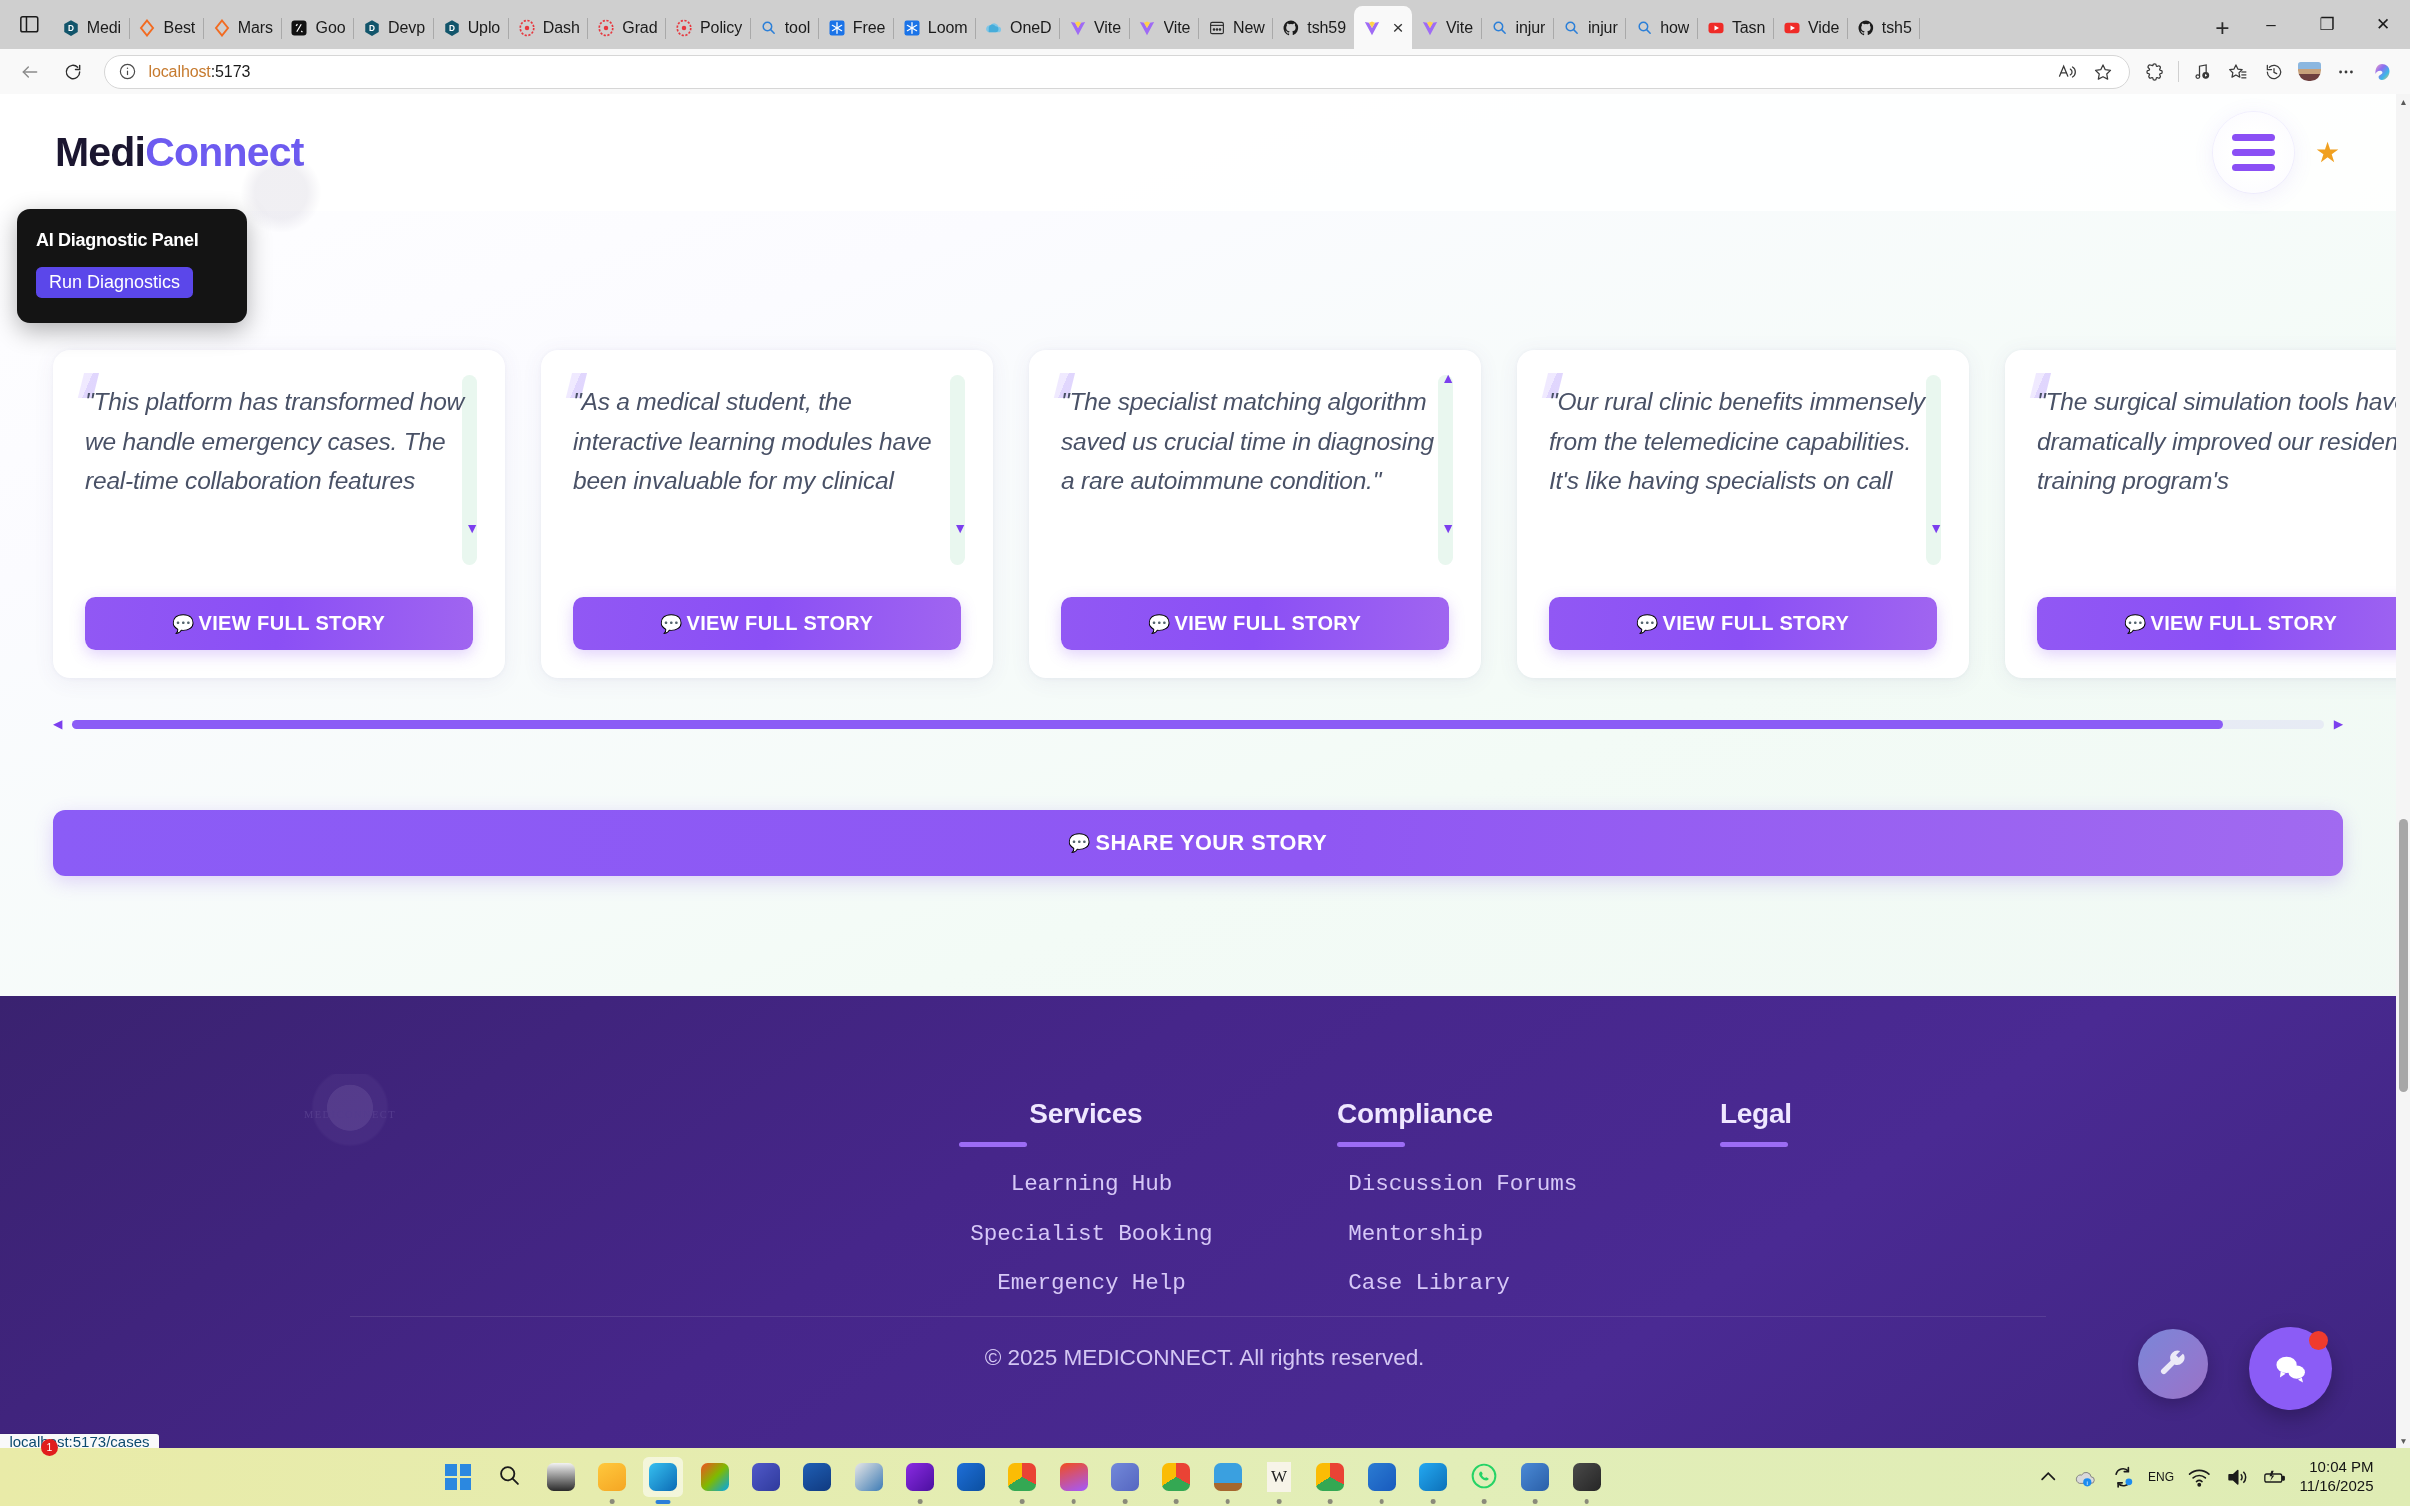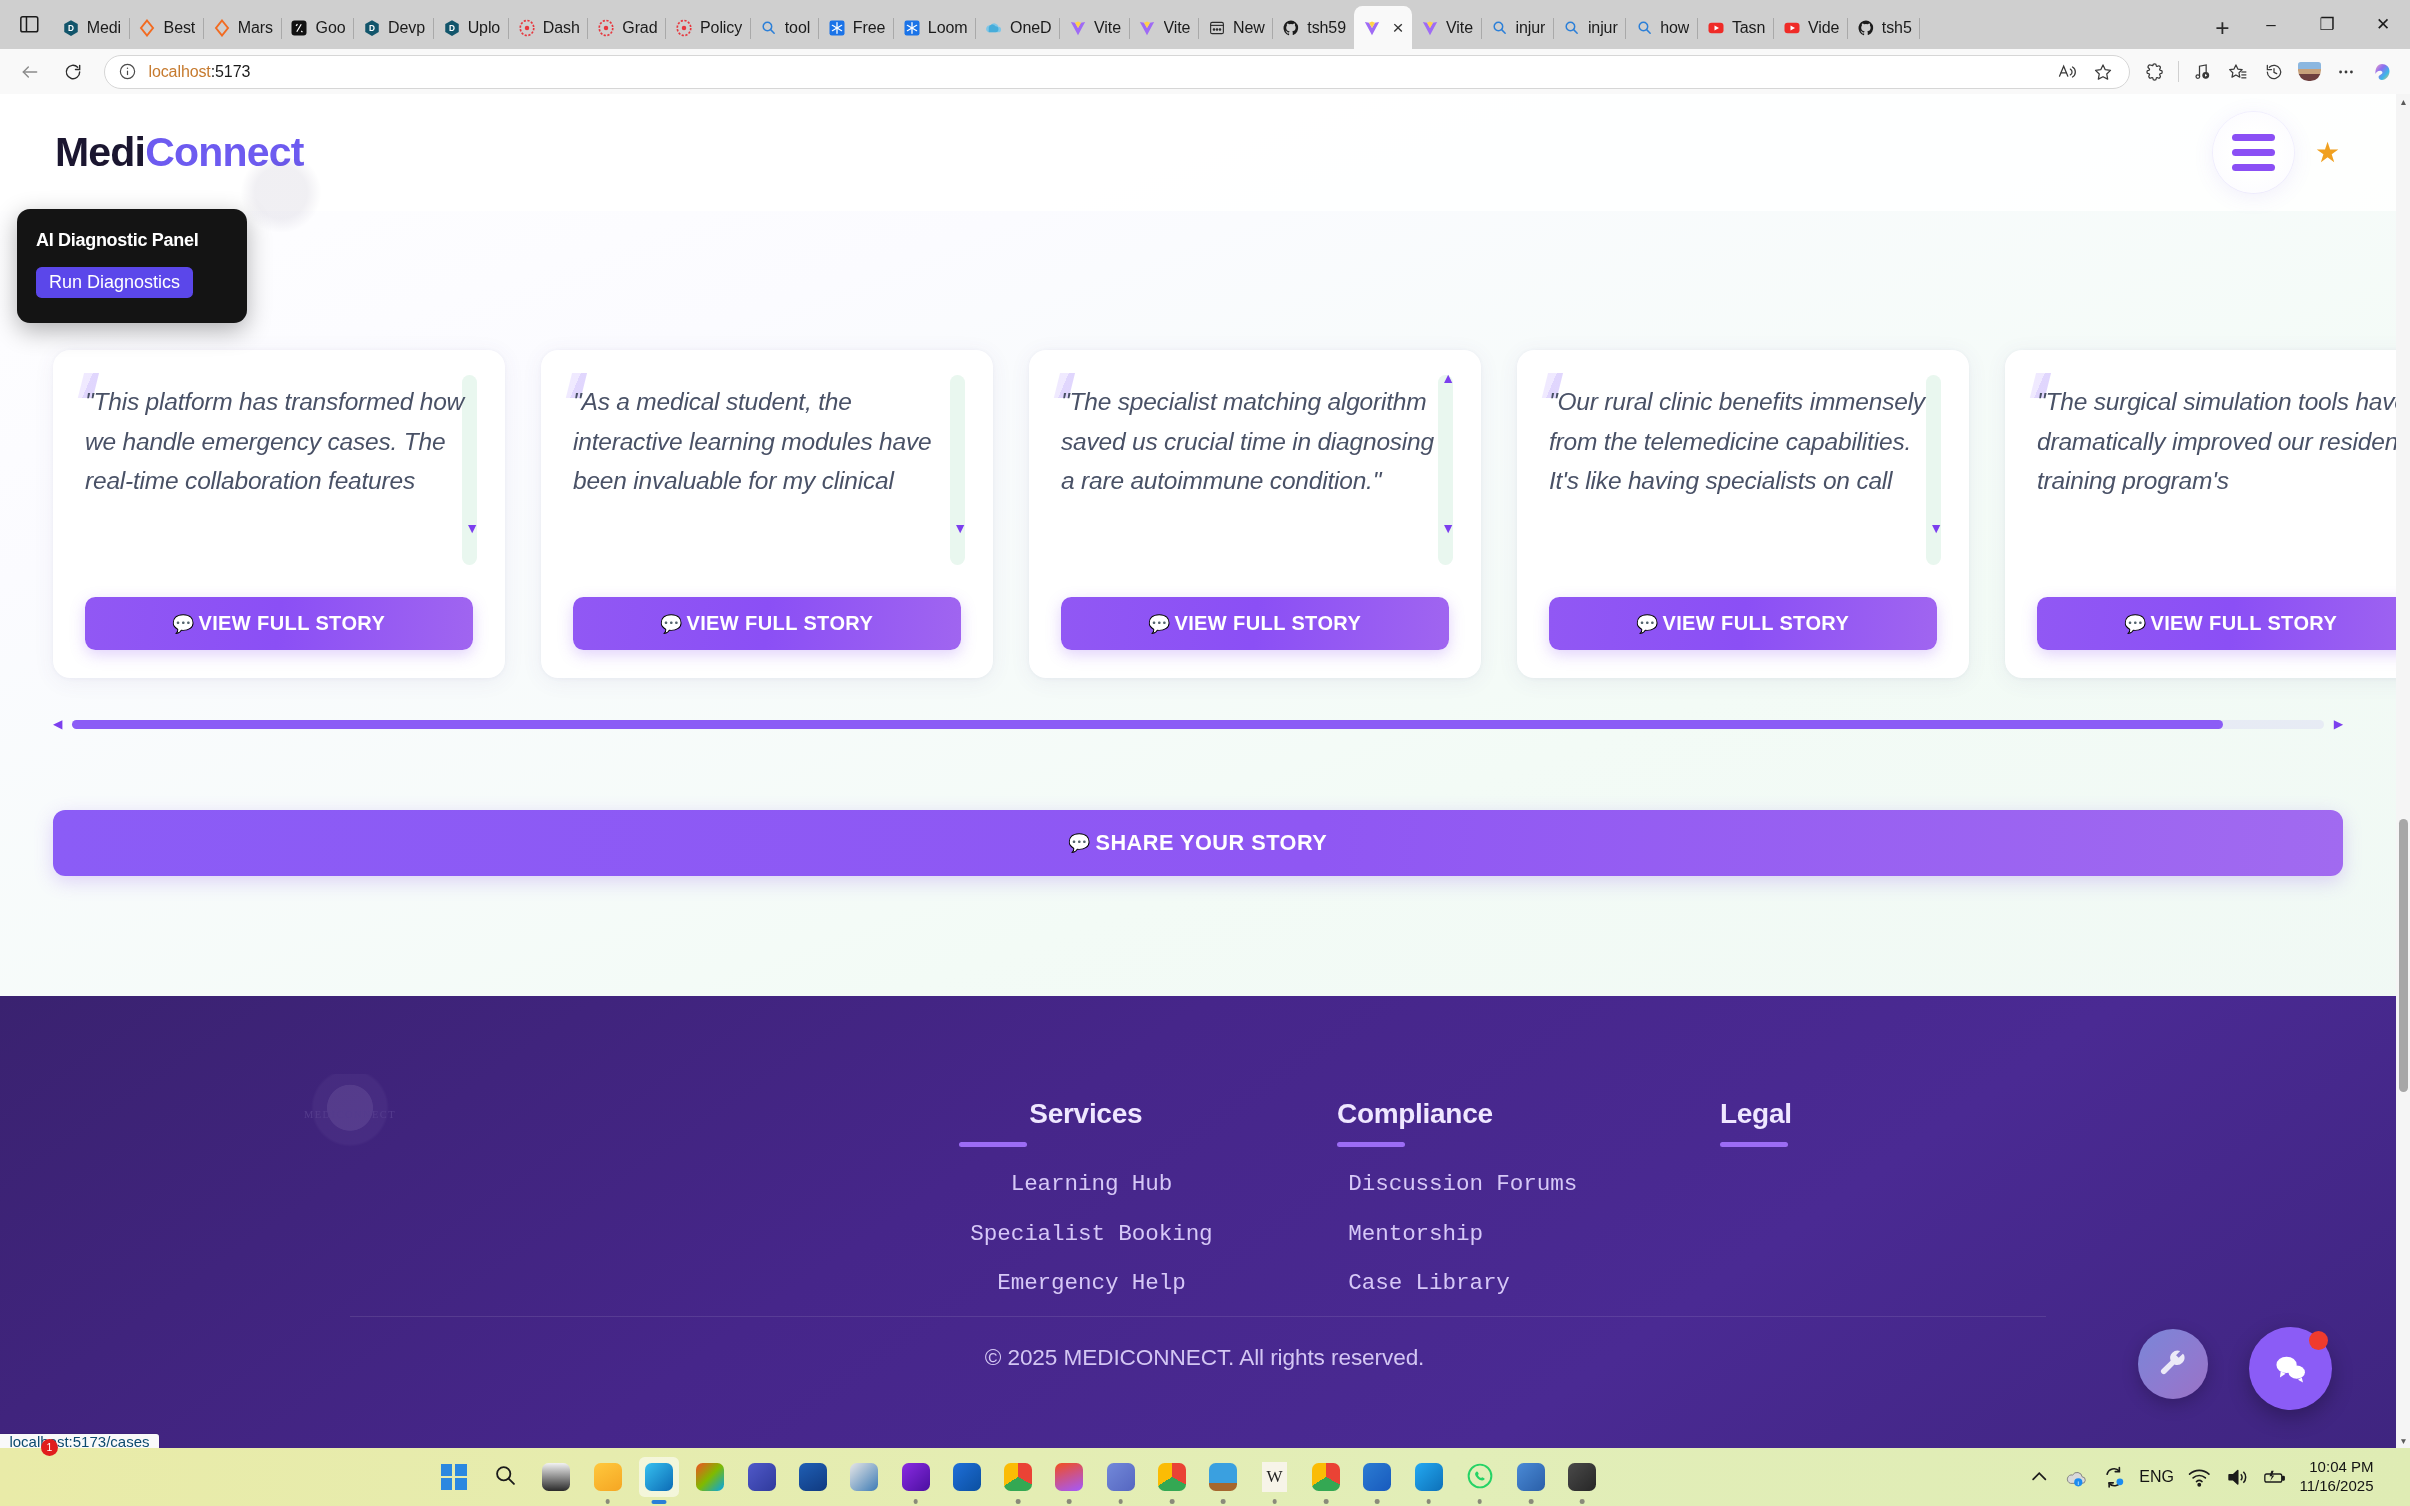--- a/index.html
+++ b/index.html
@@ -866,21 +866,21 @@
     </span>
     <span class="tr-ic">
       <svg viewBox="0 0 24 24" fill="none" stroke="#1b1b1b" stroke-width="1.6" stroke-linecap="round">
           <path d="M5 9a7 7 0 0 1 12-3"></path>
           <polyline points="17,2.5 17,6.5 13,6.5"></polyline>
           <path d="M19 15a7 7 0 0 1-12 3"></path>
           <polyline points="7,21.5 7,17.5 11,17.5"></polyline>
           <circle cx="17.5" cy="16.5" r="3.3" fill="#1b8cf0" stroke="none"></circle>
         </svg>
     </span>
-    <span style="font-size:16px;color:#141414;">ENG</span>
+    <span style="font-size:12px;color:#141414;">ENG</span>
     <span class="tr-ic">
       <svg viewBox="0 0 24 24" fill="none" stroke="#1b1b1b" stroke-width="1.6" stroke-linecap="round">
           <path d="M2.5 9a14 14 0 0 1 19 0"></path>
           <path d="M6 12.6a9 9 0 0 1 12 0"></path>
           <path d="M9.3 16.2a4.3 4.3 0 0 1 5.4 0"></path>
           <circle cx="12" cy="19.4" r="1.1" fill="#1b1b1b"></circle>
         </svg>
     </span>
     <span class="tr-ic">
       <svg viewBox="0 0 24 24" fill="none" stroke="#1b1b1b" stroke-width="1.5" stroke-linejoin="round">

